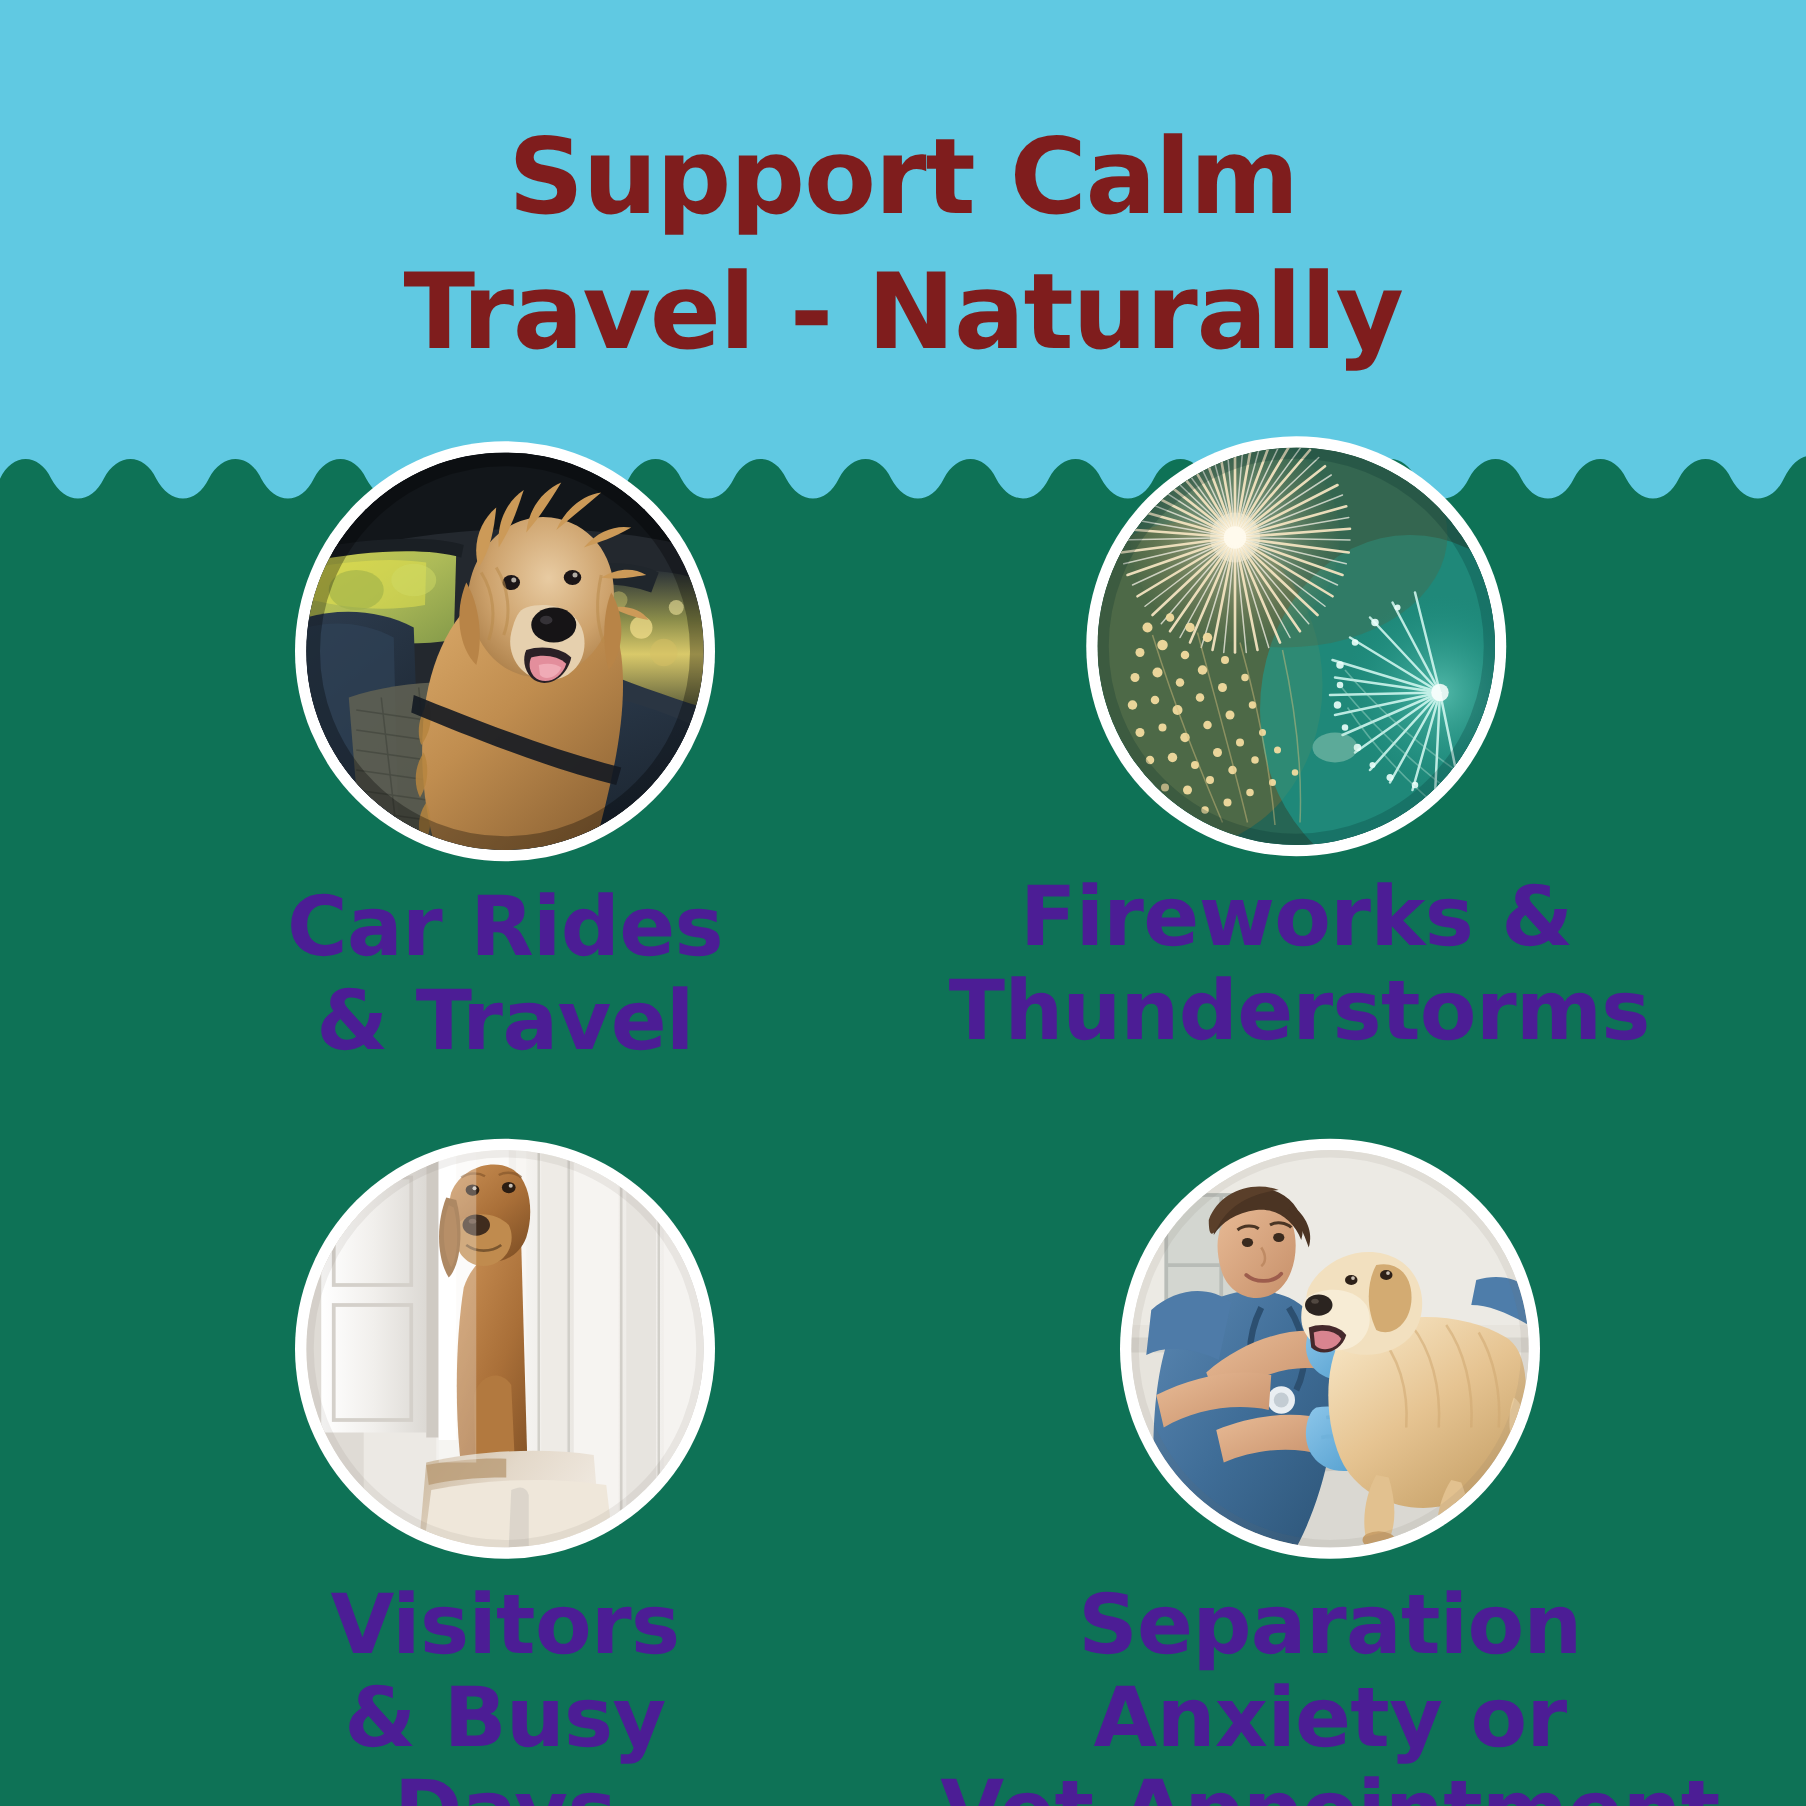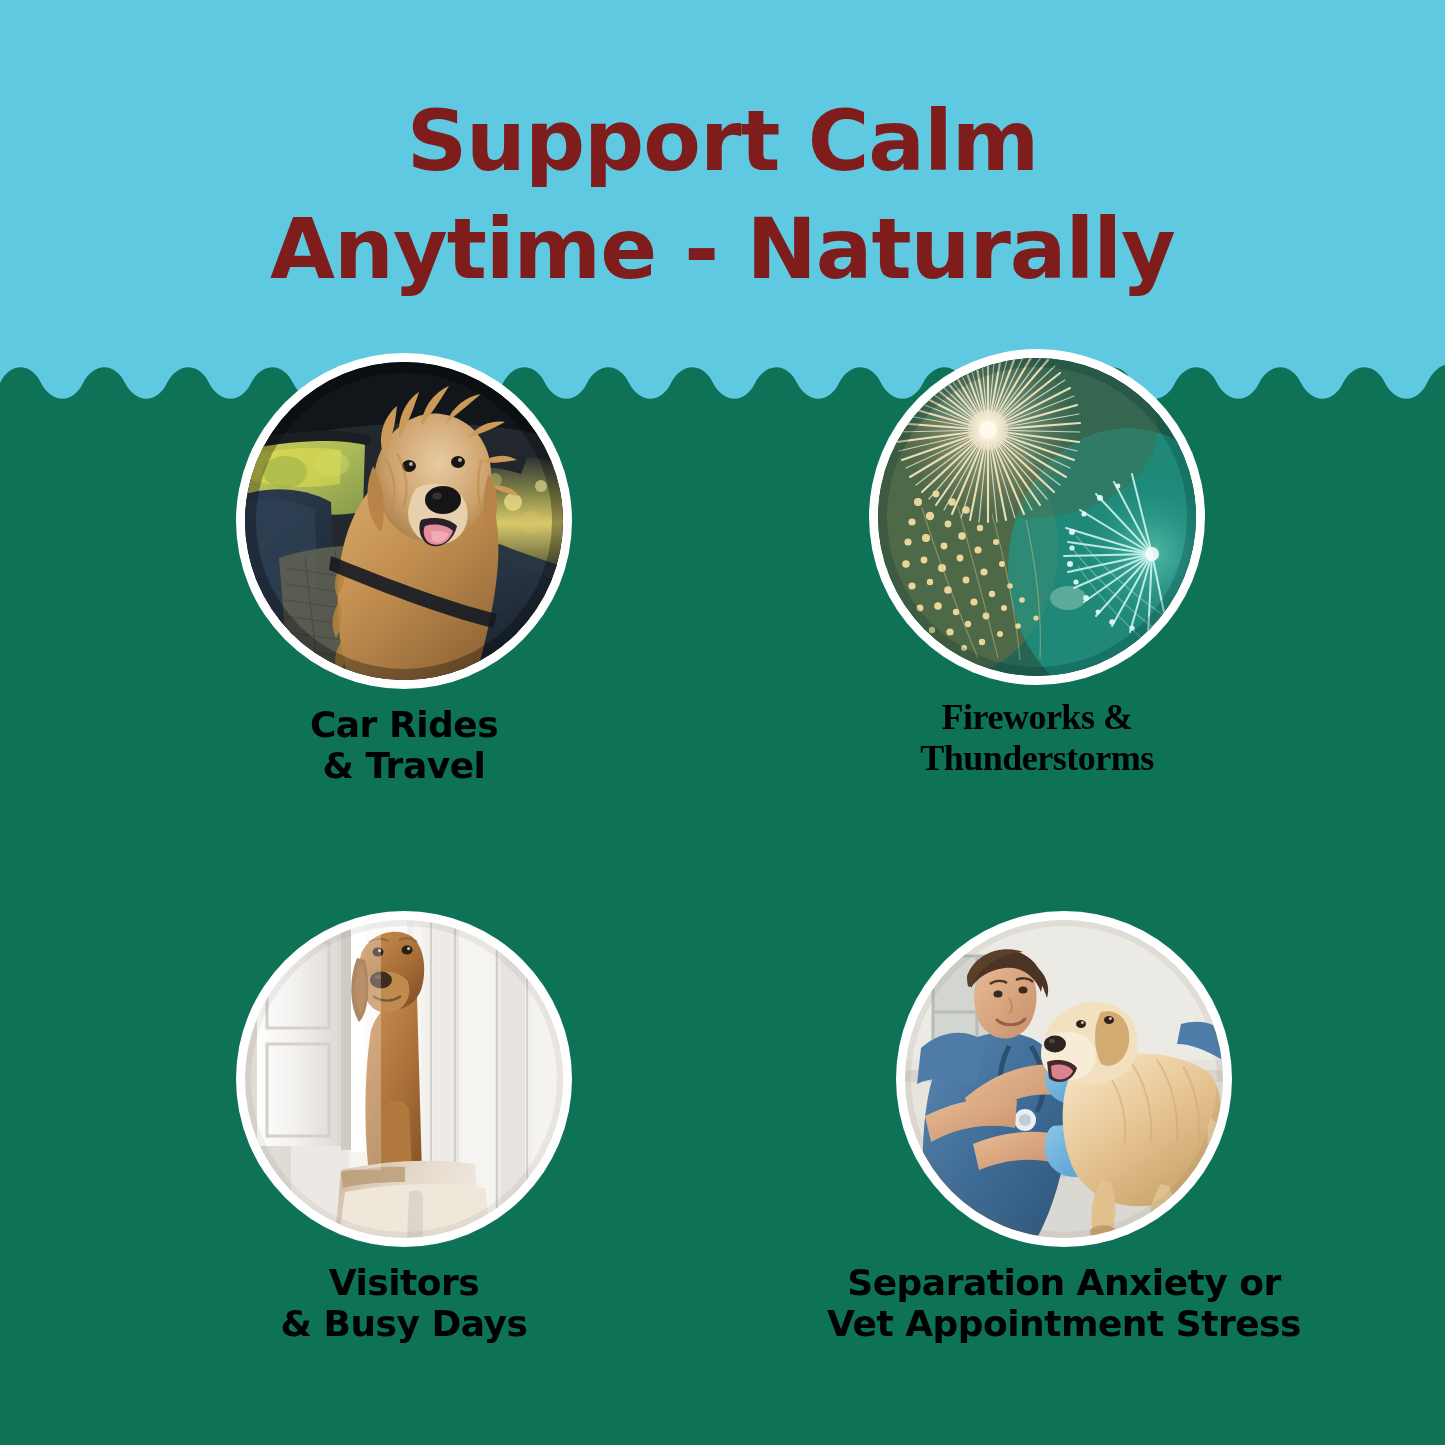--- a/index.html
+++ b/index.html
@@ -58,37 +58,37 @@
   }
   .photo-inner{
     width:100%; height:100%;
     border-radius:50%;
     overflow:hidden;
     position:relative;
   }
   .card-label{
     position:absolute;
     text-align:center;
-    color:#000000;
+    color:#4c1d95;
     font-weight:700;
-    font-size:36px;
+    font-size:66px;
     line-height:1.13;
     letter-spacing:-0.5px;
     font-family:"DejaVu Sans", sans-serif;
     white-space:pre-line;
   }
 
   
   #card-car      { left:236px; top:353px; width:336px; height:470px; }
   #card-car .card-photo  { left:0; top:0; width:336px; height:336px; }
   #card-car .card-label  { left:-30px; top:352px; width:396px; }
 
   #card-fireworks{ left:869px; top:349px; width:336px; height:480px; }
   #card-fireworks .card-photo { left:0; top:0; width:336px; height:336px; }
-  #card-fireworks .card-label { left:-110px; top:348px; width:556px;font-family:Liberation Serif, serif; }
+  #card-fireworks .card-label { left:-110px; top:348px; width:556px; }
 
   #card-visitors { left:236px; top:911px; width:336px; height:490px; }
   #card-visitors .card-photo { left:0; top:0; width:336px; height:336px; }
   #card-visitors .card-label { left:-50px; top:352px; width:436px; }
 
   #card-vet      { left:896px; top:911px; width:336px; height:490px; }
   #card-vet .card-photo { left:0; top:0; width:336px; height:336px; }
   #card-vet .card-label { left:-180px; top:352px; width:696px; }
 
   
@@ -122,21 +122,21 @@
 
   svg.fill { position:absolute; left:0; top:0; width:100%; height:100%; display:block; }
 </style>
 </head>
 <body>
 
 <div id="top-band"></div>
 
 <h1 id="headline">
   <span class="l1">Support Calm</span>
-  <span class="l2">Anytime - Naturally</span>
+  <span class="l2">Travel - Naturally</span>
 </h1>
 
 <div id="green-section">
   <svg id="wave-svg" viewBox="0 0 1445 70" preserveAspectRatio="none">
     <path fill="#0e7256" d="
       M0,31
       C 10,10 31,10 41,31
       C 52,52 73,52 83,31
       C 94,10 115,10 125,31
       C 136,52 157,52 167,31

